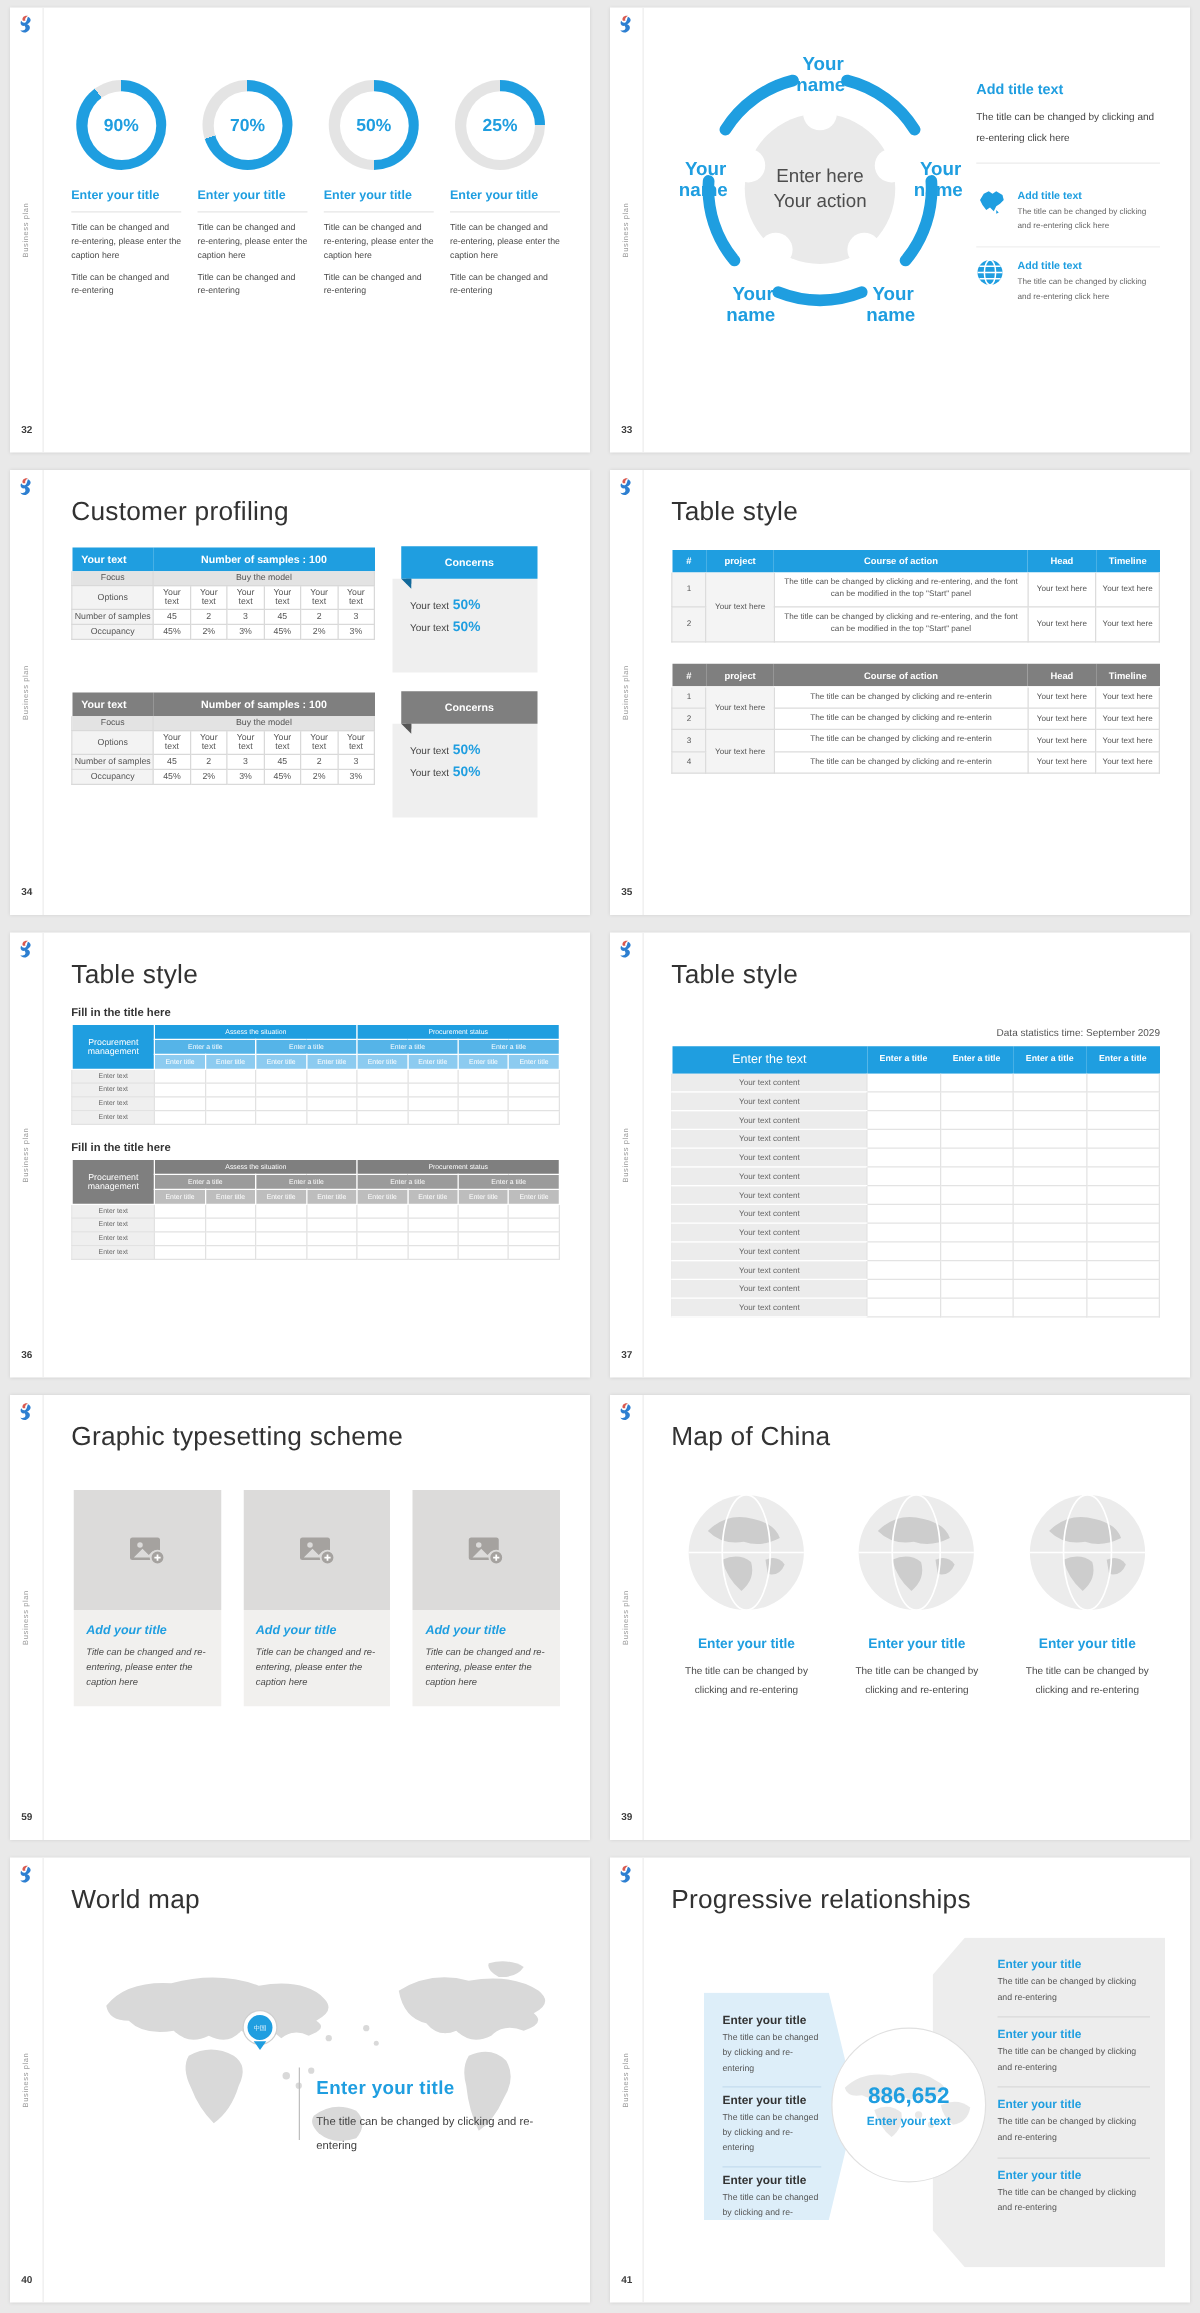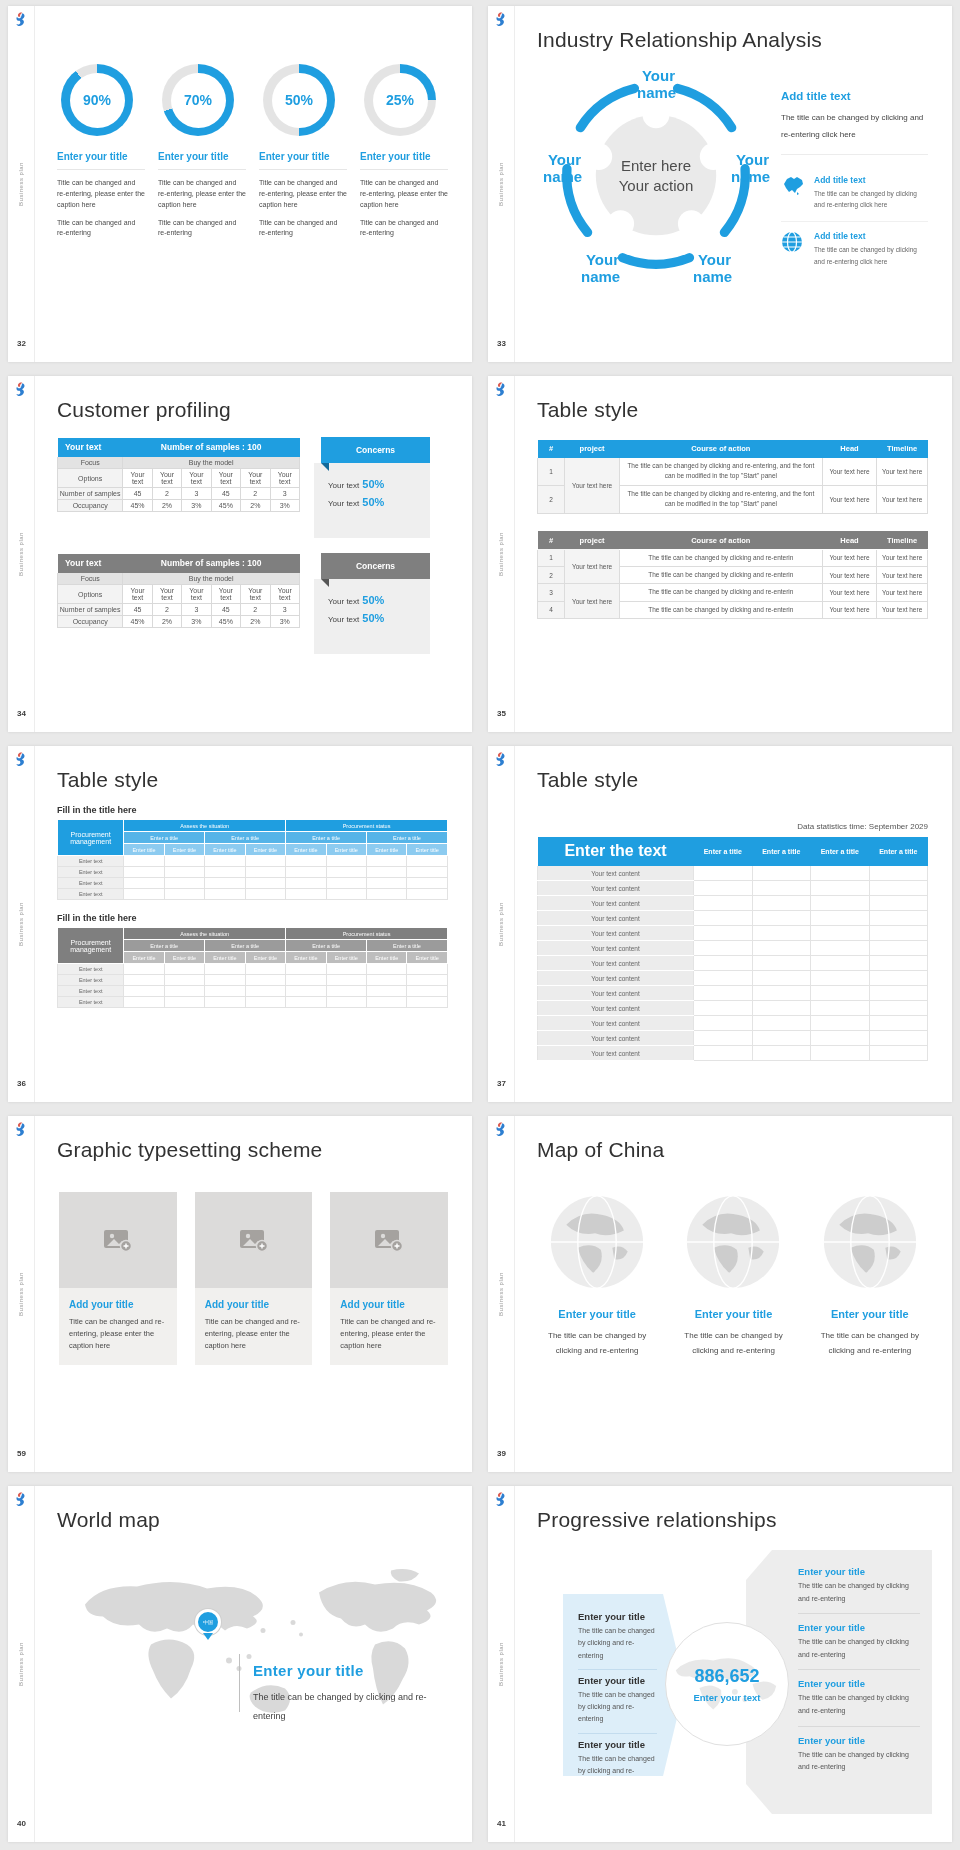--- a/index.html
+++ b/index.html
@@ -87,27 +87,27 @@
   table.proc th.corner{font-size:7px;width:17%;}
   table.proc td{border:1px solid #e2e2e2;height:11px;padding:1px;}
   table.proc td.lbl{background:#efefef;text-align:center;}
   .proc.t-blue .h1{background:var(--blue);} .proc.t-blue .h2{background:var(--blue2);} .proc.t-blue .h3{background:var(--blue3);}
   .proc.t-gray .h1{background:var(--gray1);} .proc.t-gray .h2{background:var(--gray2);} .proc.t-gray .h3{background:var(--gray3);}
 
   
   .note{margin-top:30px;text-align:right;font-size:8px;color:#555;}
   table.dt{width:100%;border-collapse:collapse;table-layout:fixed;font-size:6.5px;color:#666;margin-top:5px;}
   table.dt thead th{background:var(--blue);color:#fff;padding:5px 2px;font-size:7px;border:1px solid transparent;}
-  table.dt thead th.first{font-size:16px;font-weight:bold;width:40%;}
+  table.dt thead th.first{font-size:10px;font-weight:normal;width:40%;}
   table.dt td{border:1px solid #e3e3e3;height:15px;text-align:center;background:#fff;}
   table.dt td.first{background:#ececec;border-color:#fff #e3e3e3;}
 
   
   .cards{display:flex;gap:18px;margin-top:30px;margin-left:2px;}
-  .card{width:119px;}
+  .card{width:119px;font-style:italic;}
   .card-img{height:96px;background:#dcdbda;display:flex;align-items:center;justify-content:center;}
   .card-txt{background:#f1f0ee;padding:11px 10px 13px;}
   .ct-title{color:var(--blue);font-weight:bold;font-size:10px;}
   .ct-cap{margin-top:6px;font-size:7.5px;color:#4a4a4a;line-height:1.6;}
 
   
   .globes{display:flex;gap:20px;margin-top:32px;text-align:center;margin-left:2px;}
   .g-col{width:124px;}
   .g-col svg{width:96px;height:96px;}
   .g-title{margin-top:14px;color:var(--blue);font-weight:bold;font-size:11px;}
@@ -201,21 +201,20 @@
     <span class="logo">
       <svg viewBox="0 0 20 24" width="14" height="16">
           <path d="M6 7 C4 3 8 0 12 1 C9 3 8 5 9 7 Z" fill="#d95a50"></path>
           <path d="M12 2 C17 4 16 9 11 11 C15 12 16 17 11 20 C8 22 4 21 3 18 C7 20 11 17 8 13 C4 14 2 10 4 7 C5 9 7 10 9 9 C11 7 11 4 12 2 Z" fill="#2d7fd1"></path>
         </svg>
     </span>
     <span class="side-line"></span>
     <span class="side-text">Business plan</span>
     <span class="page-num">33</span>
     <div class="content">
-      <div class="s-title">Industry Relationship Analysis</div>
       <div class="s33-wrap">
         <div class="ring-box">
           <svg viewBox="0 0 210 210" width="218" height="218">
             <circle cx="105" cy="105" r="58" fill="#eaeaea"></circle>
             <circle cx="105" cy="47" r="13" fill="#fff"></circle>
             <circle cx="160.2" cy="87.1" r="13" fill="#fff"></circle>
             <circle cx="139.1" cy="151.9" r="13" fill="#fff"></circle>
             <circle cx="70.9" cy="151.9" r="13" fill="#fff"></circle>
             <circle cx="49.8" cy="87.1" r="13" fill="#fff"></circle>
             <g stroke="#1f9ee0" stroke-width="9" fill="none" stroke-linecap="round">

